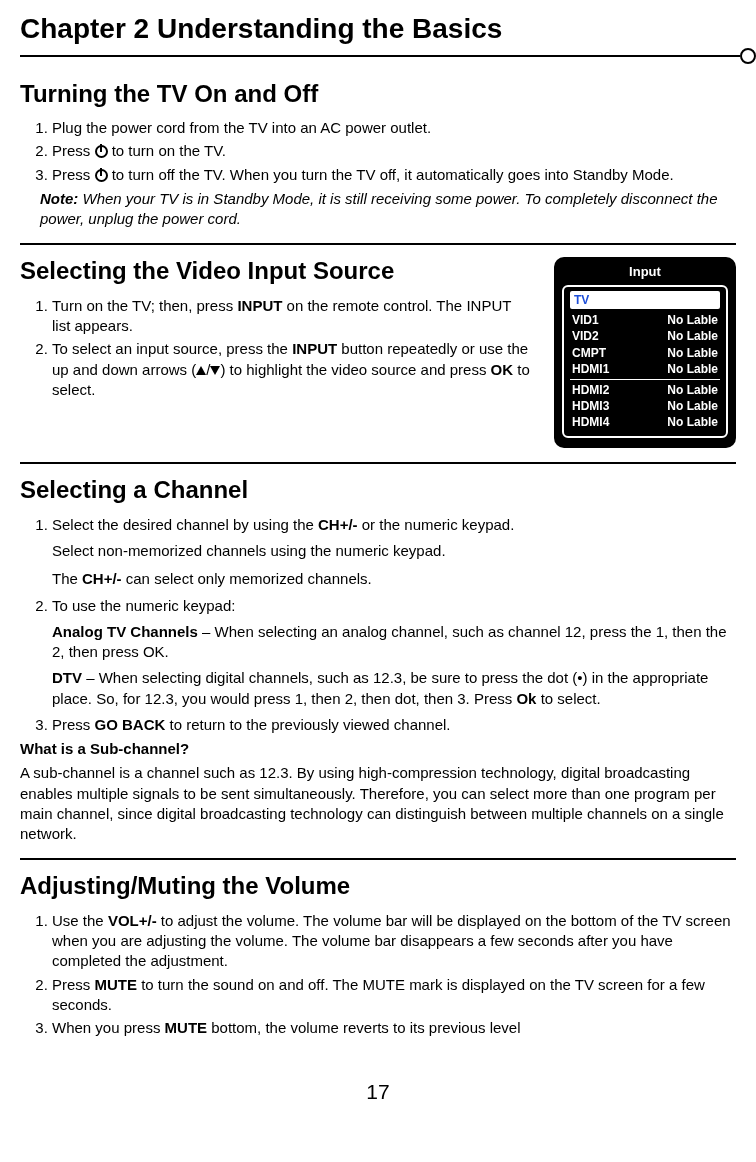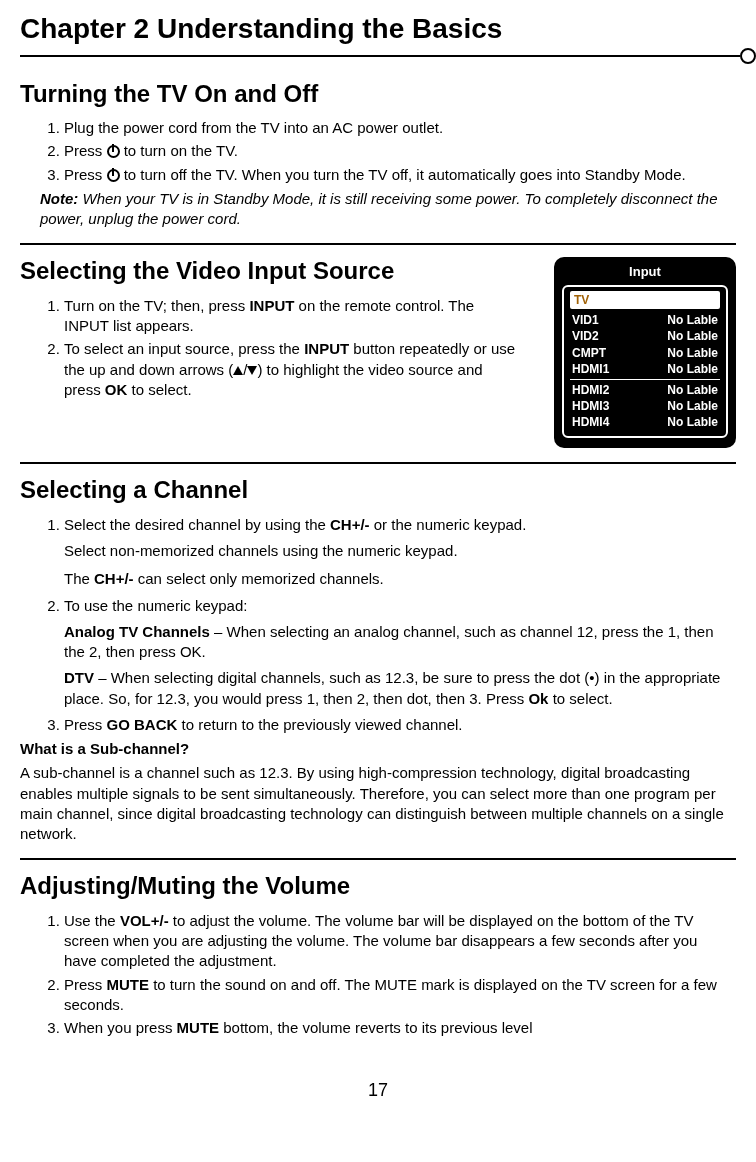--- a/index.html
+++ b/index.html
@@ -45,21 +45,21 @@
     margin: 10px 0 8px 0;
   }
   .hr {
     height: 2px;
     background: #000;
     margin: 14px 0 10px 0;
   }
   ol.steps {
     list-style: decimal;
     padding-left: 32px;
-    margin: 4px 12px;
+    margin: 4px 0;
   }
   ol.steps > li {
     margin: 3px 0;
   }
   .sub {
     margin: 6px 0 6px 32px;
   }
   .note {
     margin: 4px 0 0 20px;
   }
@@ -103,41 +103,41 @@
     font-size:13px;
     margin-bottom:4px;
   }
   .input-inner {
     border:2px solid #fff;
     border-radius:6px;
     padding:4px 6px 6px 6px;
   }
   .input-tv {
     background:#fff;
-    color:#a16207;
+    color:#1d4ed8;
     padding:1px 4px;
     border-radius:2px;
     margin-bottom:3px;
     font-size:12px;
   }
   .input-row {
     display:flex;
     justify-content:space-between;
     padding:0 2px;
     line-height:1.35;
   }
   .input-sep {
     height:1px;
     background:#fff;
     margin:2px 0;
   }
   .page-num {
     text-align:center;
     margin-top:40px;
-    font-size:18px;
+    font-size:21px;
   }
   .arrow-up, .arrow-down {
     display:inline-block;
     width:0;height:0;
     vertical-align:middle;
   }
   .arrow-up { border-left:5px solid transparent; border-right:5px solid transparent; border-bottom:9px solid #000; }
   .arrow-down { border-left:5px solid transparent; border-right:5px solid transparent; border-top:9px solid #000; }
 </style>
 </head>

